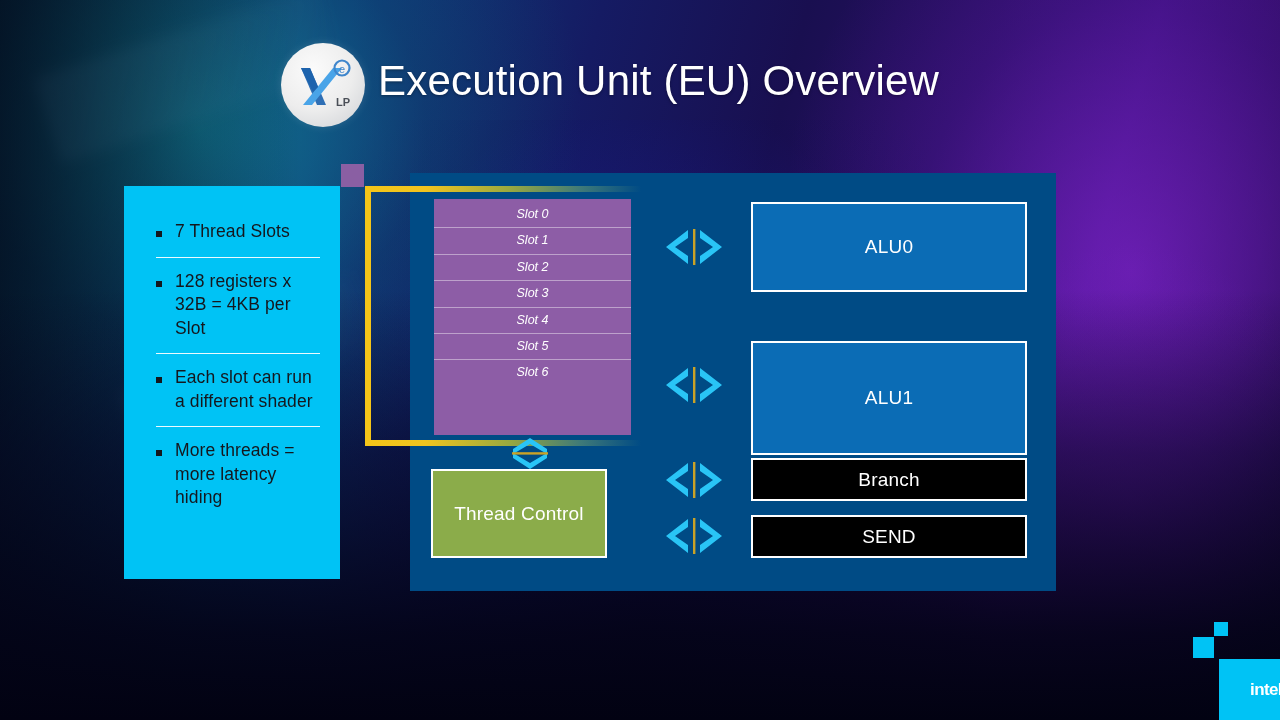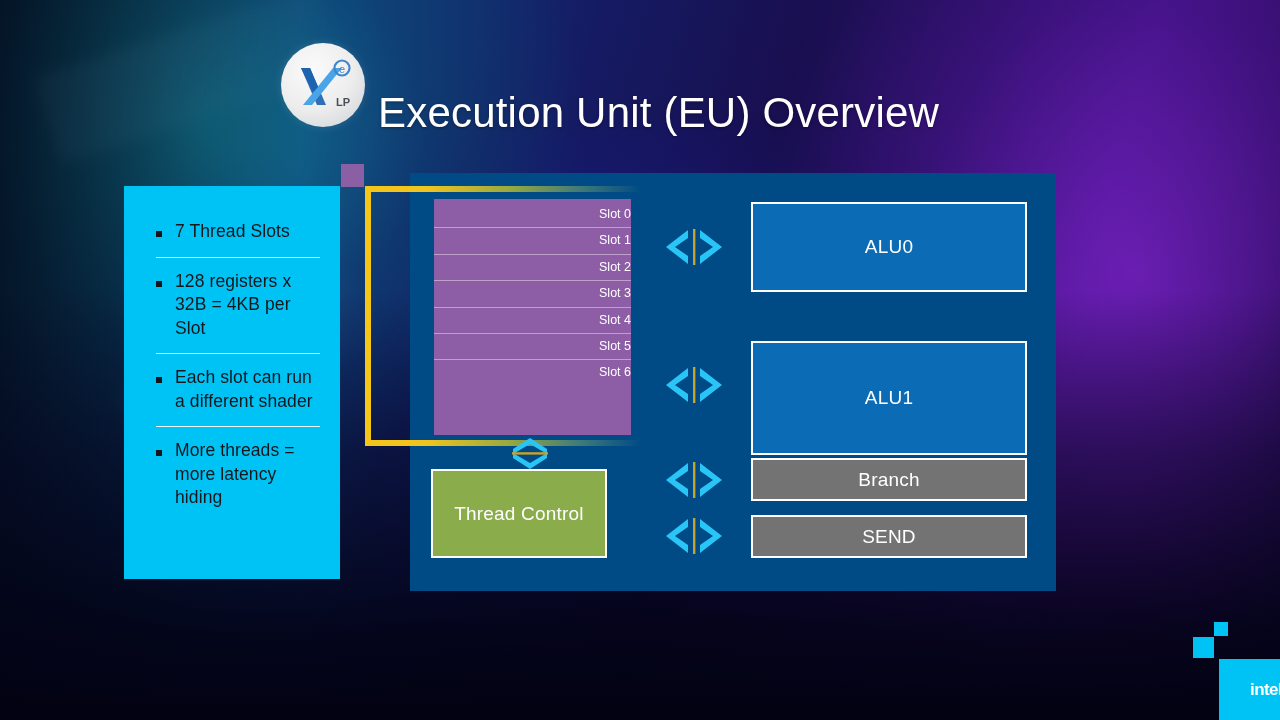--- a/index.html
+++ b/index.html
@@ -68,21 +68,20 @@
     width: 84px; height: 84px; border-radius: 50%;
     background: radial-gradient(circle at 38% 32%, #fbfbfb 0%, #ededed 52%, #d7d9dc 84%, #c3c6ca 100%);
     box-shadow: 0 0 10px rgba(255,255,255,0.12);
   }
   .logo-badge svg { position: absolute; left: 0; top: 0; }
   .slide-title {
     position: absolute; left: 378px; top: 57px;
     font-size: 42px; color: #ffffff; font-weight: 400;
     letter-spacing: 0.2px; white-space: nowrap;
     text-shadow: 0 1px 3px rgba(0,0,0,0.35);
-    margin-top: 32px;
   }
 
   
   .accent-square {
     position: absolute; left: 341px; top: 164px;
     width: 23px; height: 23px; background: #8a5fa3;
   }
 
   
   .cyan-panel {
@@ -144,23 +143,24 @@
     position: absolute; left: 434px; top: 199px;
     width: 197px; height: 236px;
     background: #8d5da6;
   }
   .grf-title {
     color: #ffffff; font-size: 13.5px; line-height: 18px;
     text-align: center; padding: 8px 10px 0 10px; font-weight: 400;
   }
   .grf-slots { margin-top: 3px; }
   .grf-slot {
-    color: #ffffff; font-size: 12.5px; text-align: right;
+    color: #ffffff; font-size: 12.5px; text-align: center;
     height: 25.4px; line-height: 25.4px;
     border-top: 1px solid rgba(255,255,255,0.42);
+    font-style: italic;
   }
   .grf-slot:first-child { border-top: none; }
 
   
   .thread-box {
     position: absolute; left: 431px; top: 469px;
     width: 176px; height: 89px;
     background: #8bac4a;
     border: 2px solid #ffffff;
     box-sizing: border-box;
@@ -172,21 +172,21 @@
 
   
   .rblock {
     position: absolute;
     border: 2px solid #ffffff;
     box-sizing: border-box;
     display: flex; align-items: center; justify-content: center;
   }
   .rblock span { color: #ffffff; font-size: 19px; letter-spacing: 0.2px; }
   .rblock.blue { background: #0b6cb5; }
-  .rblock.green { background: #737373; }
+  .rblock.green { background: #000000; }
   .alu0 { left: 751px; top: 202px; width: 276px; height: 90px; }
   .alu1 { left: 751px; top: 341px; width: 276px; height: 114px; }
   .branch { left: 751px; top: 458px; width: 276px; height: 43px; }
   .send { left: 751px; top: 515px; width: 276px; height: 43px; }
 
   
   .hconn { position: absolute; width: 62px; height: 38px; }
   .hconn svg { display: block; }
   .c-alu0 { left: 663px; top: 228px; }
   .c-alu1 { left: 663px; top: 366px; }

